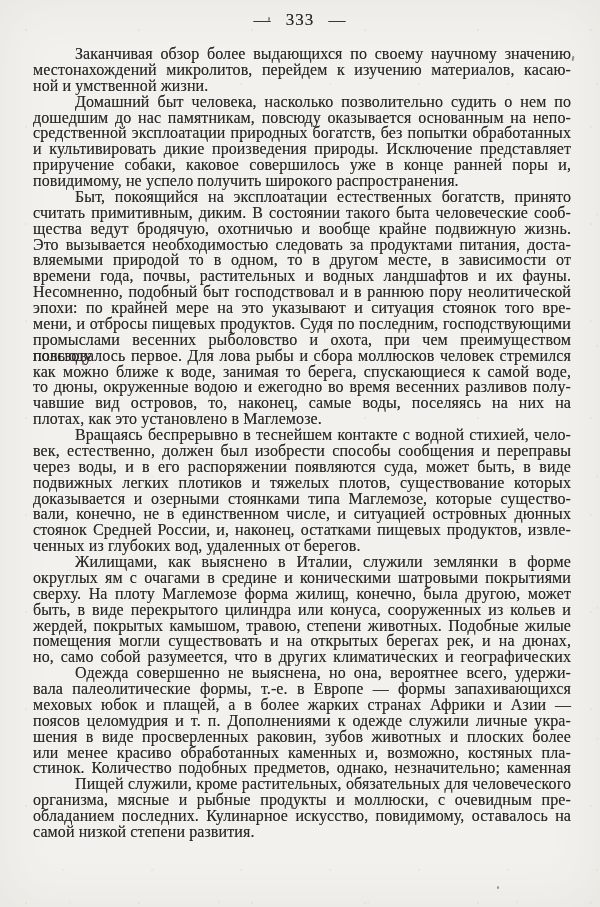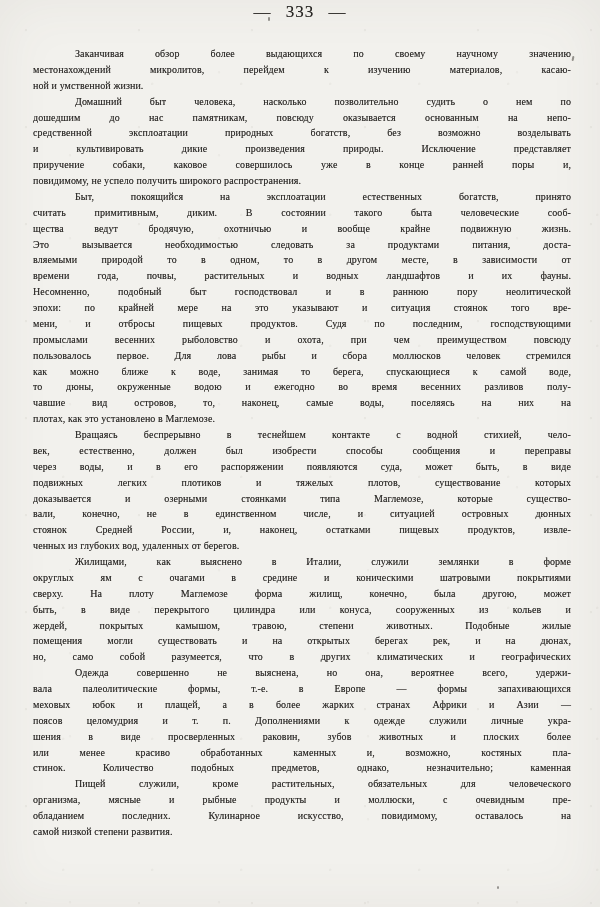--- a/index.html
+++ b/index.html
@@ -18,41 +18,41 @@
       radial-gradient(circle at 71% 64%, rgba(110,104,92,0.06) 0 1px, transparent 1.6px),
       radial-gradient(circle at 47% 87%, rgba(110,104,92,0.05) 0 1px, transparent 1.6px);
     background-size: 113px 97px, 89px 131px, 149px 83px;
     box-shadow: inset 0 0 55px rgba(95,88,74,0.07);
     overflow: hidden;
     font-family: "Liberation Serif", "DejaVu Serif", serif;
     color: var(--ink, #2b2927);
   }
   .pagenum {
     position: absolute;
-    top: 2px;
+    top: 10px;
     left: 0;
     right: 0;
     text-align: center;
     font-size: 17px;
     letter-spacing: 1px;
     word-spacing: 9px;
     text-shadow: 0 0 0.6px rgba(43,41,39,0.55);
   }
   .text {
     position: absolute;
     top: 46px;
     left: 33px;
     width: 538px;
   }
   .paragraph {
     margin: 0;
     padding: 0;
   }
   .line {
-    font-size: 10px;
+    font-size: 16px;
     line-height: 15.88px;
     height: 15.88px;
     letter-spacing: 0.1px;
     text-align: justify;
     text-align-last: justify;
     white-space: normal;
     text-shadow: 0 0 0.6px rgba(43,41,39,0.55);
   }
   .line.first {
     text-indent: 42px;
@@ -76,21 +76,21 @@
   <div class="pagenum">— 333 —</div>
   <div class="text">
       <div class="paragraph">
         <div class="line first">Заканчивая обзор более выдающихся по своему научному значению</div>
         <div class="line">местонахождений микролитов, перейдем к изучению материалов, касаю-</div>
         <div class="line lastline">ной и умственной жизни.</div>
       </div>
       <div class="paragraph">
         <div class="line first">Домашний быт человека, насколько позволительно судить о нем по</div>
         <div class="line">дошедшим до нас памятникам, повсюду оказывается основанным на непо-</div>
-        <div class="line">средственной эксплоатации природных богатств, без возможно возделывать</div>
+        <div class="line">средственной эксплоатации природных богатств, без попытки обработанных</div>
         <div class="line">и культивировать дикие произведения природы.  Исключение представляет</div>
         <div class="line">приручение собаки, каковое совершилось уже в конце ранней поры и,</div>
         <div class="line lastline">повидимому, не успело получить широкого распространения.</div>
       </div>
       <div class="paragraph">
         <div class="line first">Быт, покоящийся на эксплоатации естественных богатств, принято</div>
         <div class="line">считать примитивным, диким. В состоянии такого быта человеческие сооб-</div>
         <div class="line">щества ведут бродячую, охотничью и вообще крайне подвижную жизнь.</div>
         <div class="line">Это вызывается необходимостью следовать за продуктами питания, доста-</div>
         <div class="line">вляемыми природой то в одном, то в другом месте, в зависимости от</div>

